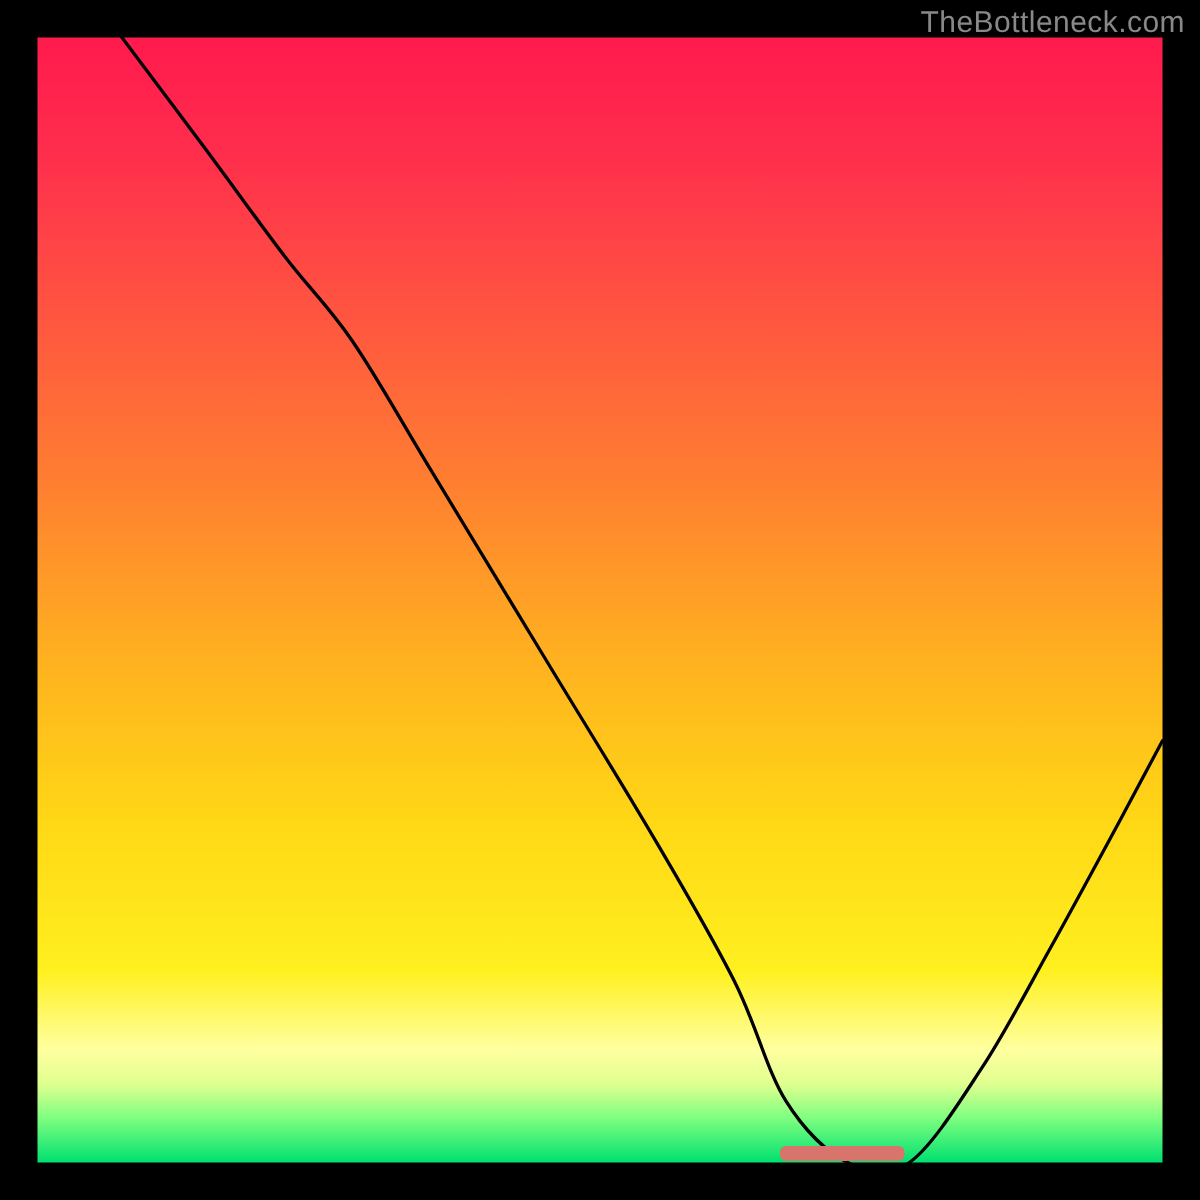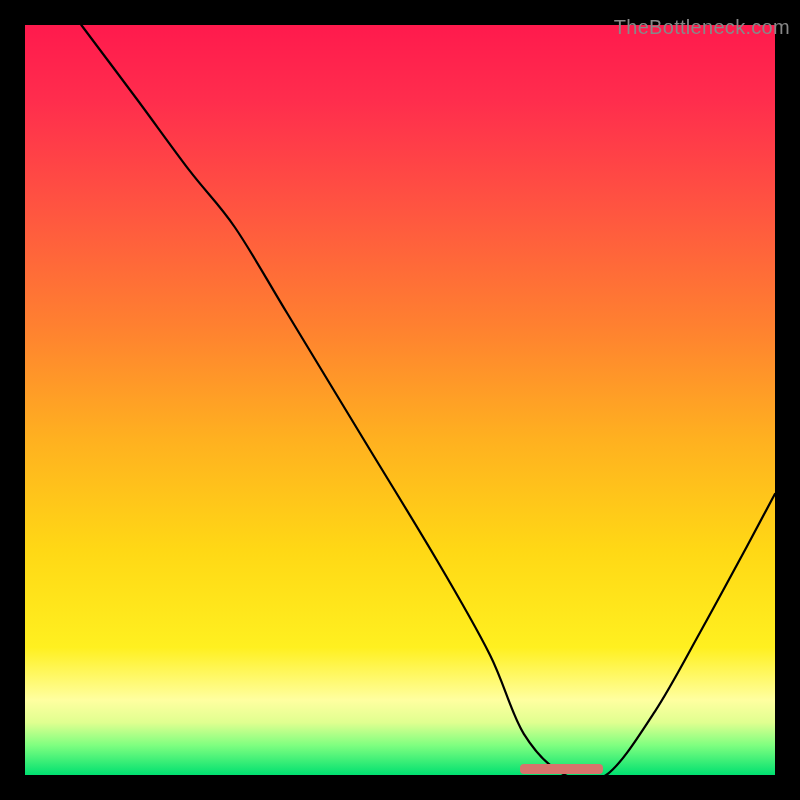--- a/index.html
+++ b/index.html
@@ -53,21 +53,21 @@
     stroke-linecap: round;
   }
   .valley-mark {
     position: absolute;
     height: 10px;
     background: #d7746c;
     border-radius: 4px;
   }
   .watermark {
     position: absolute;
-    top: 16px;
+    top: 4px;
     right: 10px;
     color: #888;
     font-size: 20px;
     font-weight: 500;
     letter-spacing: 0.3px;
     user-select: none;
   }
 </style>
 </head>
 <body>

